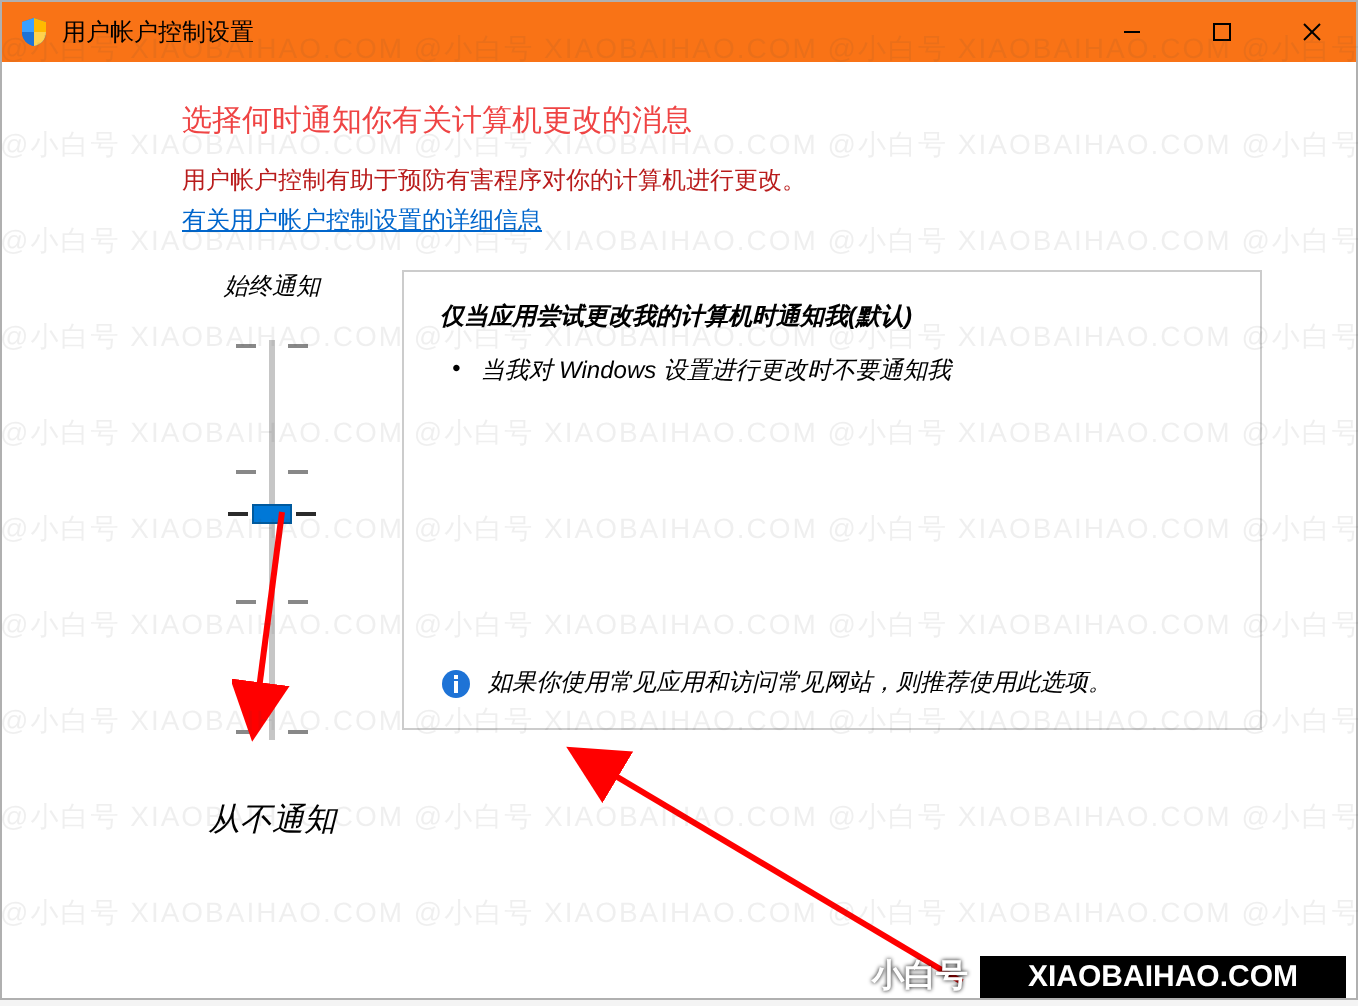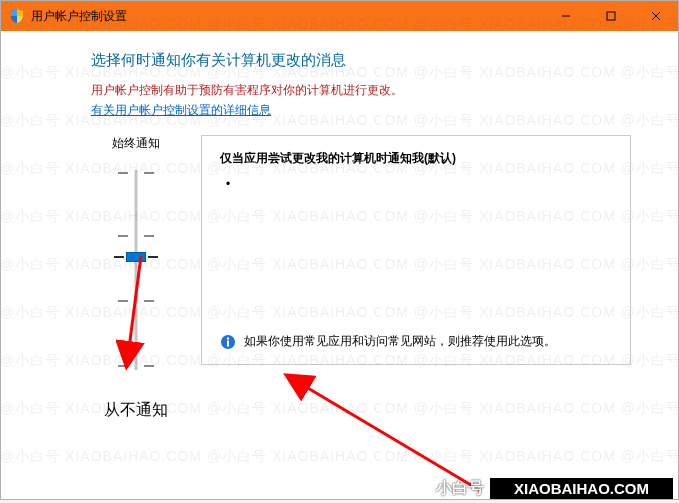--- a/index.html
+++ b/index.html
@@ -28,27 +28,28 @@
   .titlebar .shield-icon { width: 16px; height: 16px; margin-right: 6px; }
   .titlebar .title { flex: 1; font-size: 12px; color: #000; }
   .win-controls { display: flex; }
   .win-btn {
     width: 45px; height: 28px;
     display: flex; align-items: center; justify-content: center;
     color: #333;
   }
   .win-btn svg { width: 10px; height: 10px; }
   .content { padding: 20px 40px 10px 90px; }
-  .heading { font-size: 15px; color: #0369a1; margin-bottom: 12px; }
+  .heading { font-size: 15px; color: #ef4444; margin-bottom: 12px; }
   .desc { font-size: 12px; color: #b91c1c; margin-bottom: 3px; }
   .link { font-size: 12px; color: #0066cc; text-decoration: underline; cursor: pointer; }
   .slider-area {
     display: flex;
     margin-top: 16px;
     align-items: flex-start;
+    font-style: italic;
   }
   .slider-col {
     width: 90px;
     display: flex;
     flex-direction: column;
     align-items: center;
     padding-top: 0;
   }
   .slider-label-top { font-size: 12px; margin-bottom: 8px; }
   .slider-label-bottom { font-size: 16px; margin-top: 20px; }
@@ -201,20 +202,21 @@
           <div class="thumb"></div>
         </div>
         <div class="slider-label-bottom">从不通知</div>
       </div>
 
       <div class="info-panel">
         <div class="info-top">
           <div class="bold-line">仅当应用尝试更改我的计算机时通知我(默认)</div>
           <div class="bullet-row">
             <span class="bullet">•</span>
+            <span class="bullet-text">当我对 Windows 设置进行更改时不要通知我</span>
           </div>
         </div>
         <div class="info-bottom">
           <span class="info-icon">
             <svg viewBox="0 0 16 16">
                 <circle cx="8" cy="8" r="7" fill="#1e73d6"></circle>
                 <rect x="7" y="6.5" width="2" height="6" fill="#fff"></rect>
                 <rect x="7" y="3.5" width="2" height="2" fill="#fff"></rect>
               </svg>
           </span>

